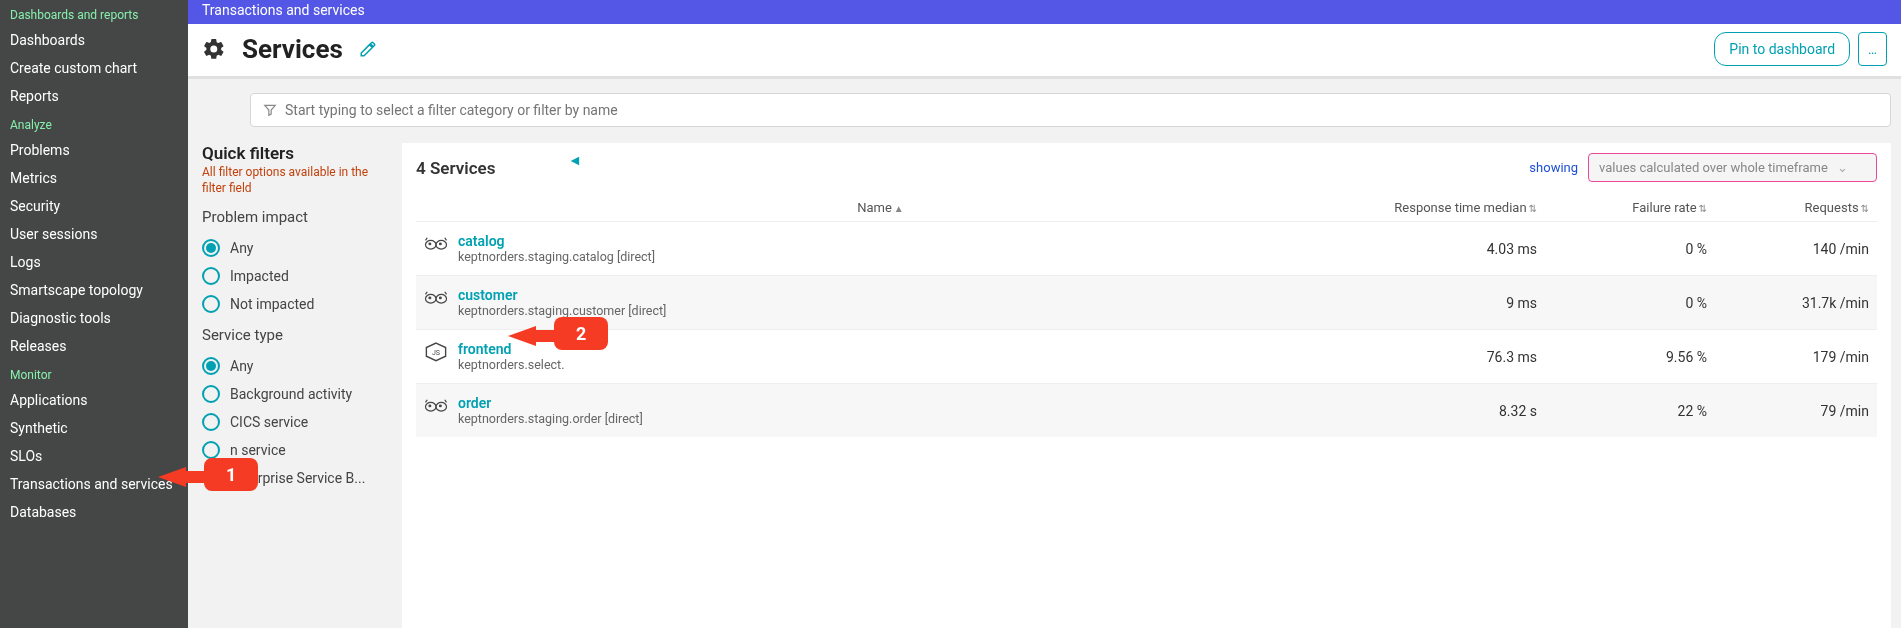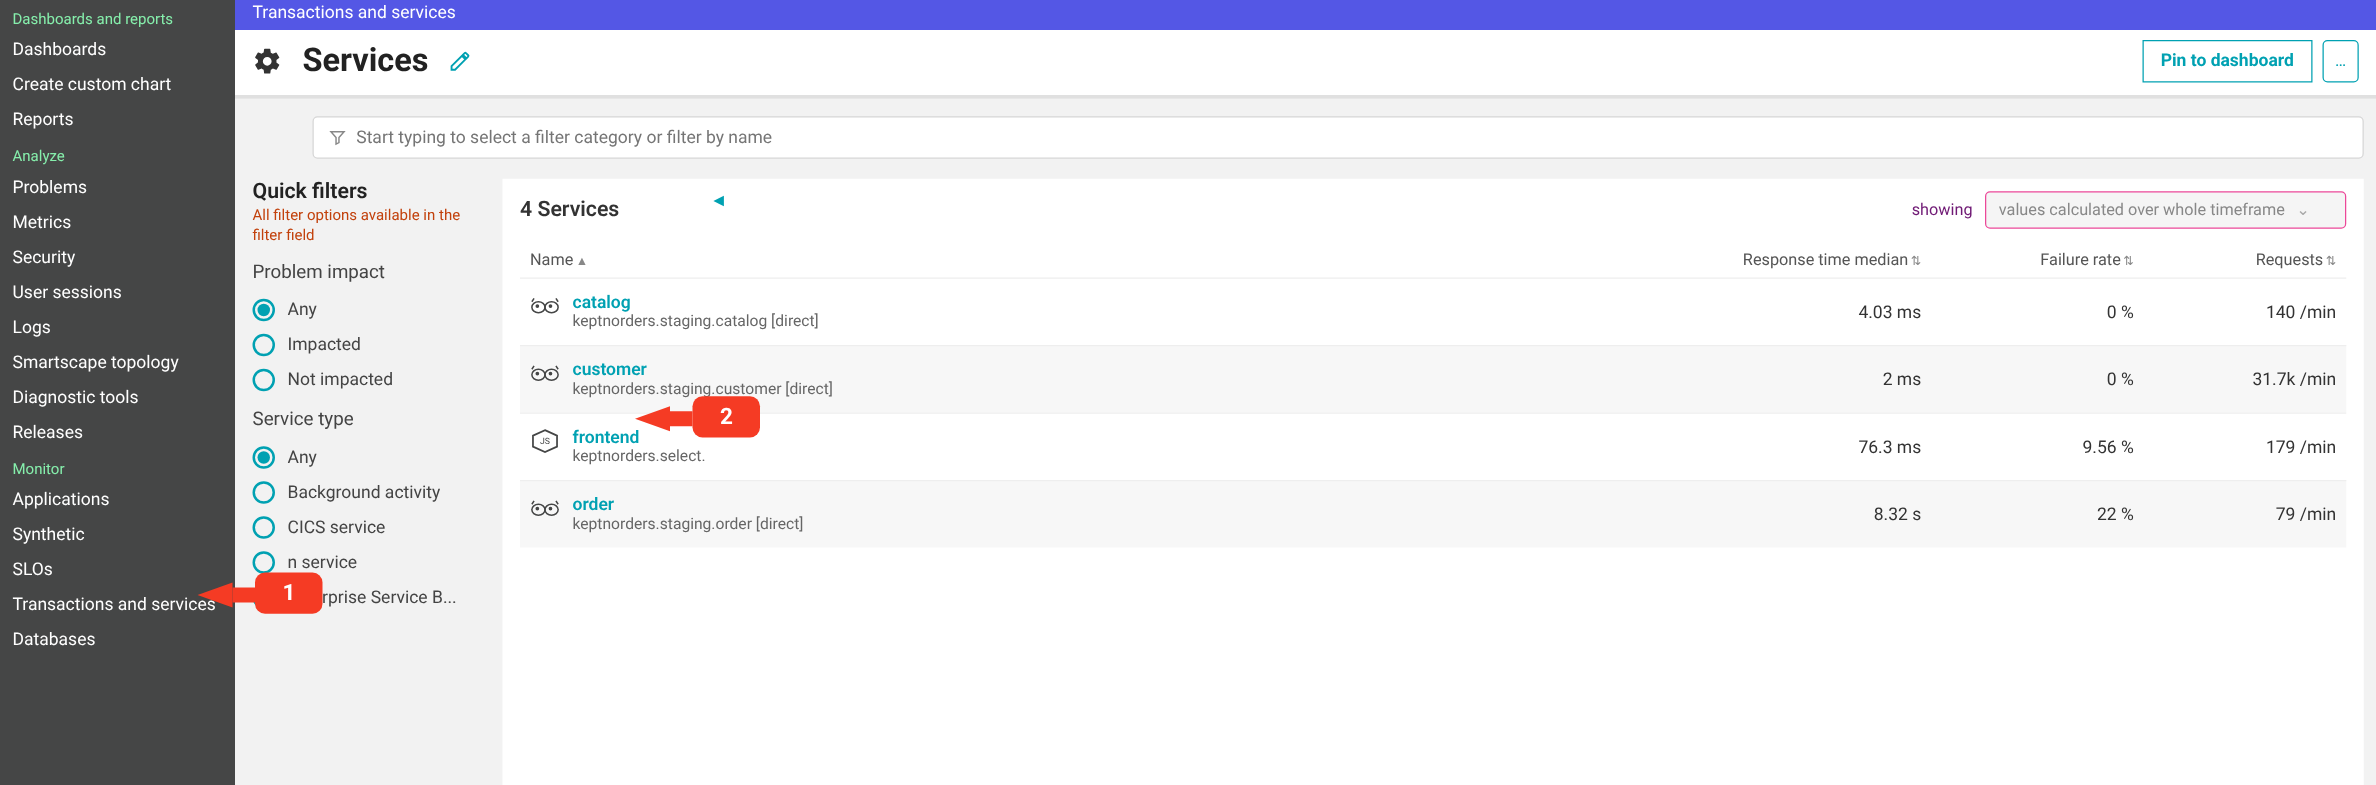--- a/index.html
+++ b/index.html
@@ -16,21 +16,21 @@
   .topbar { background: #5457e5; color: #fff; padding: 2px 14px 6px; font-size: 14px; }
 
   
   .main { flex: 1; display: flex; flex-direction: column; background: #f2f2f2; position: relative; }
 
   .page-header { background: #fff; padding: 8px 14px 10px; border-bottom: 3px solid #e0e0e0; display: flex; align-items: center; justify-content: space-between; }
   .page-header .title-group { display: flex; align-items: center; gap: 16px; text-align: center; }
   .page-header h1 { font-size: 26px; font-weight: 700; color: #222; }
   .gear { width: 24px; height: 24px; }
   .pen-icon { width: 18px; height: 18px; color: #00a1b2; }
-  .btn-outline { border: 1px solid #00a1b2; color: #00a1b2; background: #fff; border-radius: 0; padding: 8px 14px; font-size: 14px; cursor: pointer; font-weight: bold; }
+  .btn-outline { border: 1px solid #00a1b2; color: #00a1b2; background: #fff; border-radius: 12px; padding: 8px 14px; font-size: 14px; cursor: pointer; }
   .btn-more { border: 1px solid #00a1b2; color: #00a1b2; background: #fff; border-radius: 4px; padding: 7px 9px; cursor: pointer; }
   .header-btns { display: flex; gap: 8px; }
 
   .filter-bar { margin: 14px 10px 16px 14px; padding-left: 48px; }
   .filter-input-wrap { background: #fff; border: 1px solid #d6d6d6; border-radius: 4px; padding: 8px 12px; display: flex; align-items: center; gap: 8px; }
   .filter-input-wrap input { border: none; outline: none; flex: 1; font-size: 14px; color: #555; }
 
   .content-row { display: flex; padding: 0 10px 0 14px; gap: 10px; flex: 1; min-height: 0; }
 
   .quick-filters { width: 190px; flex-shrink: 0; }
@@ -41,25 +41,25 @@
   .radio-circle { width: 18px; height: 18px; border: 2px solid #00a1b2; border-radius: 50%; display: inline-flex; align-items: center; justify-content: center; flex-shrink: 0; }
   .radio-circle.checked::after { content: ""; width: 10px; height: 10px; background: #00a1b2; border-radius: 50%; }
   .radio-label { font-size: 14px; color: #444; white-space: nowrap; overflow: hidden; text-overflow: ellipsis; }
 
   .collapse-handle { position: absolute; left: 380px; top: 152px; cursor: pointer; color: #00a1b2; font-size: 14px; }
 
   .services-panel { flex: 1; background: #fff; padding: 10px 14px 0 14px; min-width: 0; }
   .services-top { display: flex; justify-content: space-between; align-items: center; margin-bottom: 12px; }
   .services-top h2 { font-size: 17px; font-weight: 600; }
   .showing-wrap { display: flex; align-items: center; gap: 10px; }
-  .showing-label { font-size: 13px; color: #701a75; }
+  .showing-label { font-size: 13px; color: #1d4ed8; }
   .showing-select { border: 1px solid #ec4899; border-radius: 4px; padding: 6px 28px 6px 10px; font-size: 13px; color: #888; background: #f5f5f5; cursor: pointer; position: relative; }
 
   .table-head { display: flex; align-items: center; font-size: 13px; color: #555; padding: 6px 0; }
-  .col-name { flex: 1; padding-left: 8px; }
+  .col-name { flex: 1; padding-left: 8px; text-align: center; }
   .col-rt { width: 200px; text-align: right; }
   .col-fail { width: 170px; text-align: right; }
   .col-req { width: 170px; text-align: right; padding-right: 8px; }
   .sort-ind { font-size: 10px; color: #888; margin-left: 2px; }
 
   .service-row { display: flex; align-items: center; padding: 10px 0; border-top: 1px solid #eee; }
   .service-row:nth-child(even) { background: #f7f7f7; }
   .svc-icon { width: 28px; height: 22px; margin: 0 8px 11px 6px; flex-shrink: 0; color: #454646; }
   .svc-name-group { flex: 1; min-width: 0; }
   .svc-link { color: #00a1b2; font-weight: 600; font-size: 14px; cursor: pointer; }
@@ -218,21 +218,21 @@
                   <ellipse cx="10" cy="14" rx="6" ry="5"></ellipse>
                   <ellipse cx="22" cy="14" rx="6" ry="5"></ellipse>
                   <circle cx="9" cy="13" r="1" fill="#454646"></circle>
                   <circle cx="21" cy="13" r="1" fill="#454646"></circle>
                   <path d="M4 9 L6 6 M28 9 L26 6"></path>
                 </svg></span>
               <div class="svc-name-group">
                 <div class="svc-link">customer</div>
                 <div class="svc-sub">keptnorders.staging.customer [direct]</div>
               </div>
-              <div class="svc-rt">2 ms</div>
+              <div class="svc-rt">9 ms</div>
               <div class="svc-fail">0 %</div>
               <div class="svc-req">31.7k /min</div>
             </div>
             <div class="service-row">
               <span class="svc-icon"><svg viewBox="0 0 32 24" width="28" height="22" fill="none" stroke="#454646" stroke-width="1.6">
                   <polygon points="16,3 27,8 27,18 16,23 5,18 5,8"></polygon>
                   <text x="16" y="16" text-anchor="middle" font-size="8" fill="#454646" stroke="none" font-family="sans-serif">JS</text>
                 </svg></span>
               <div class="svc-name-group">
                 <div class="svc-link">frontend</div>

